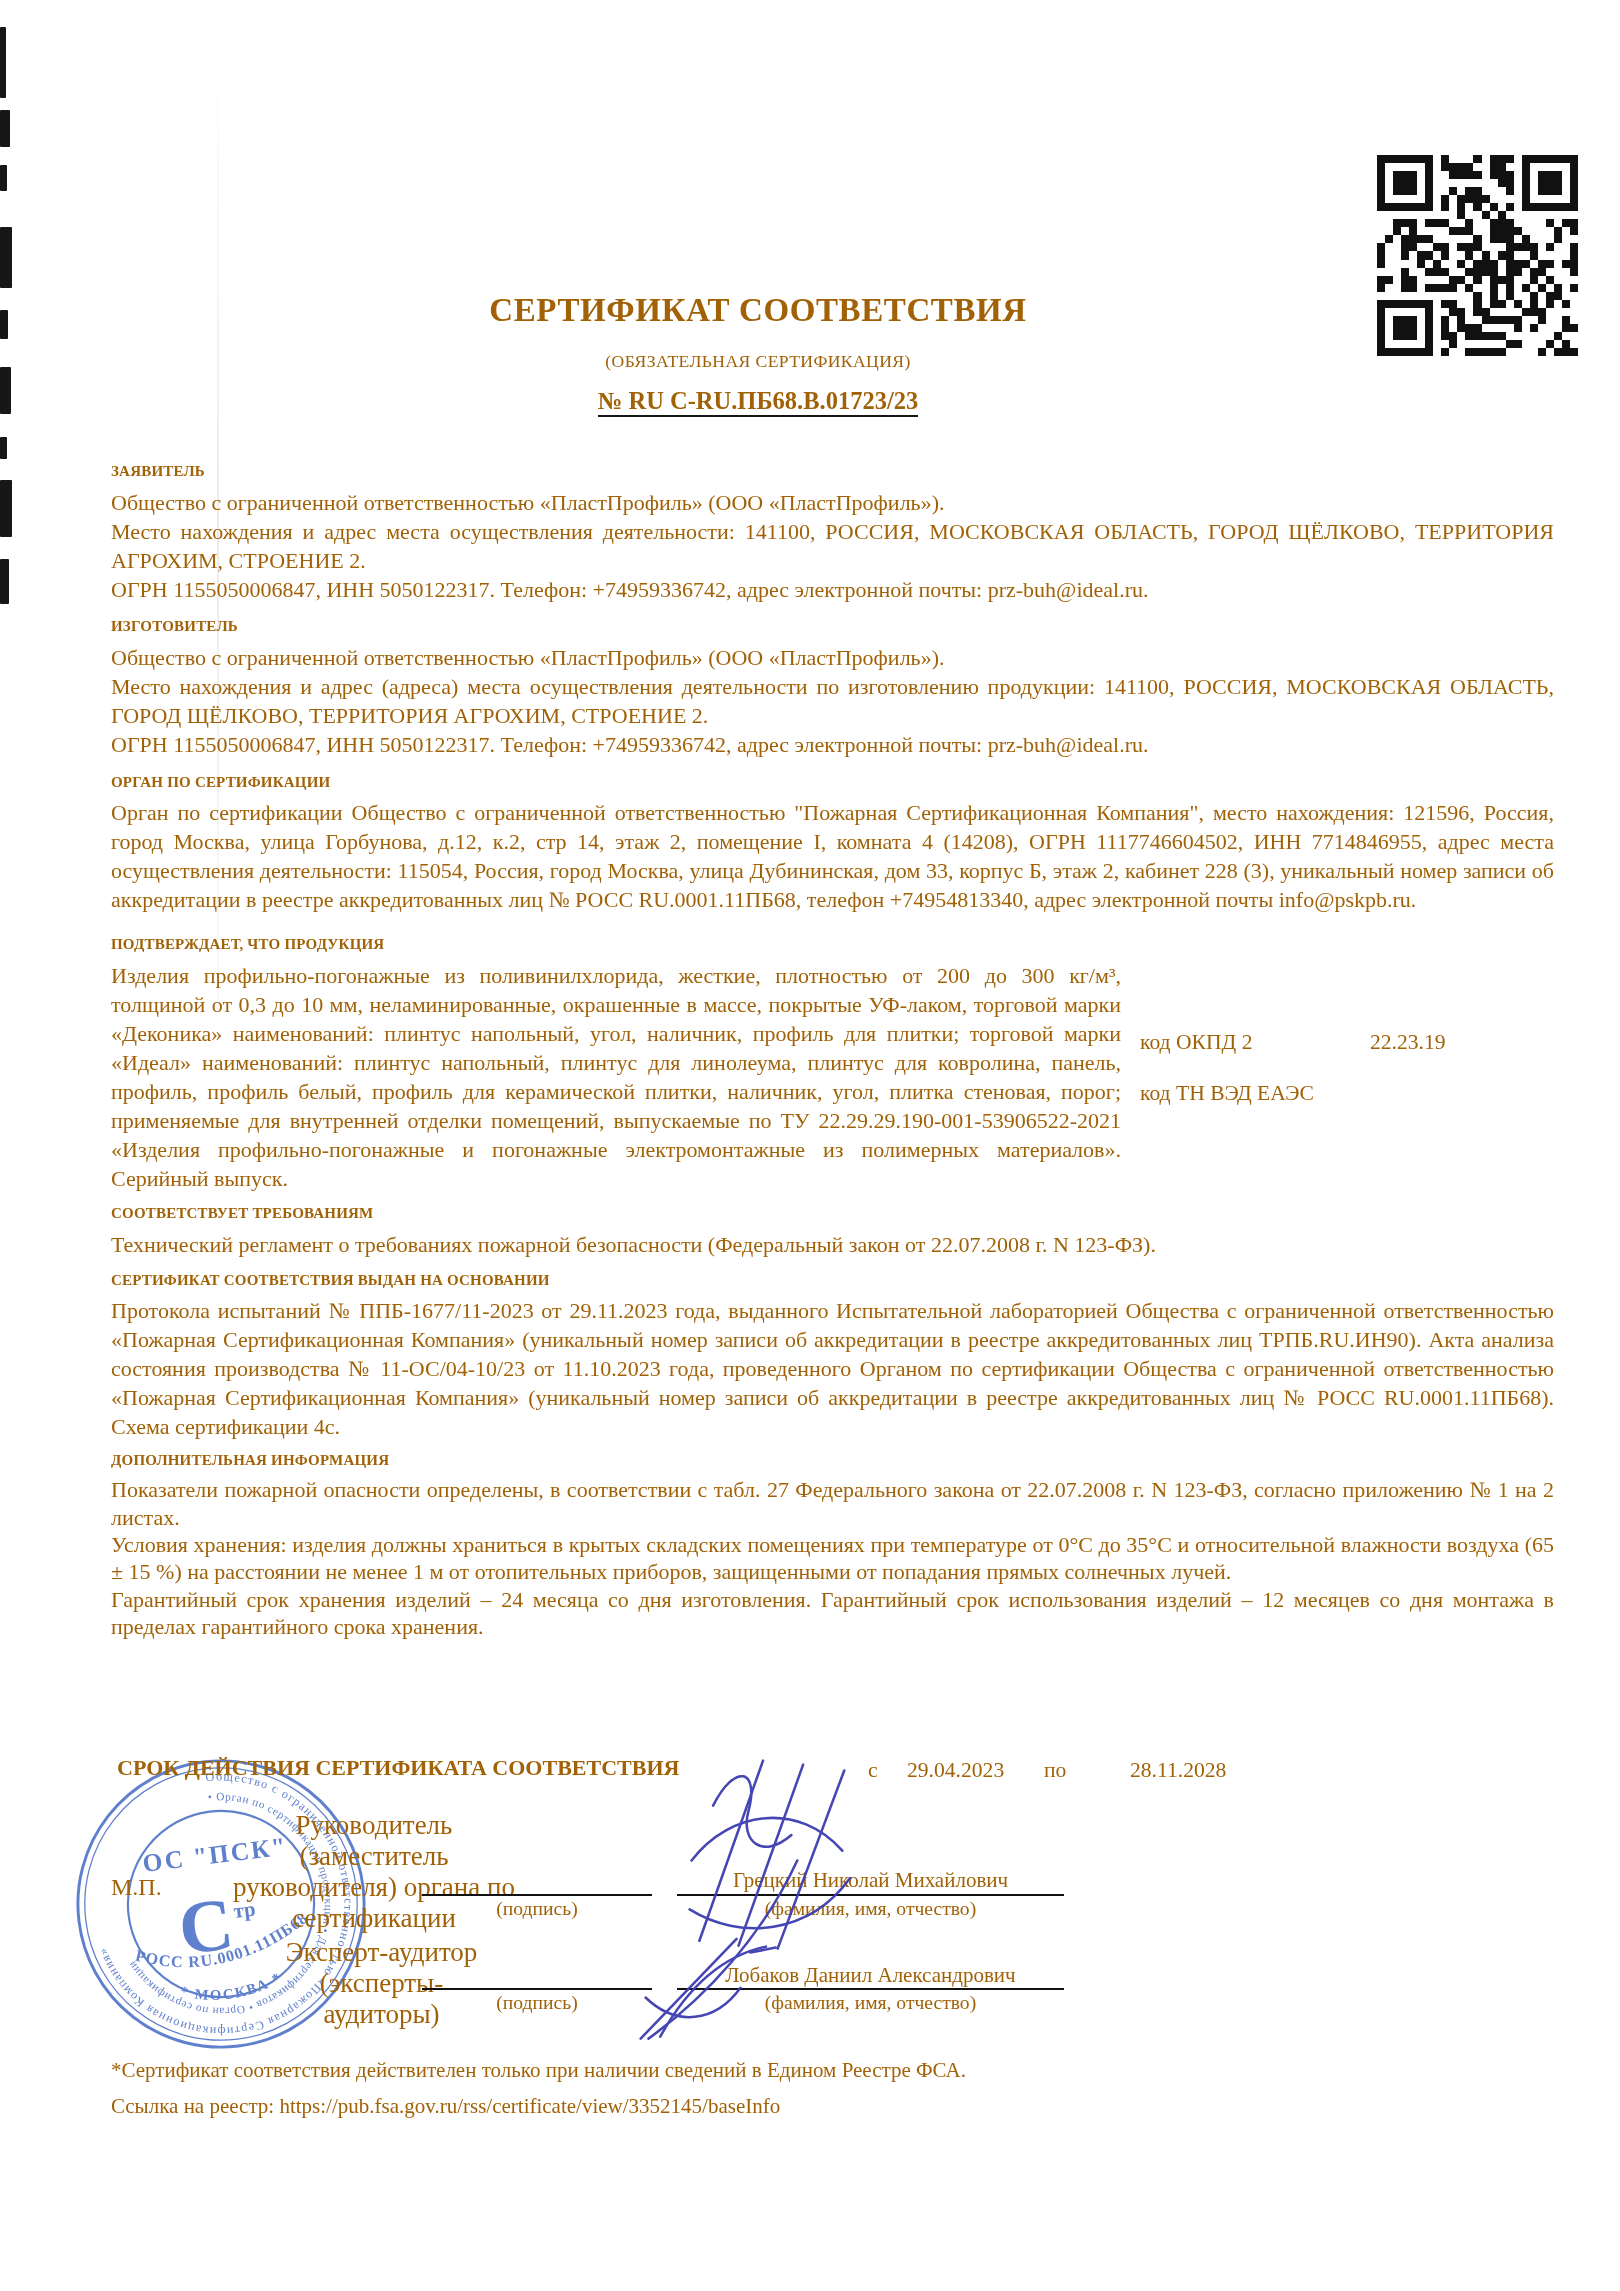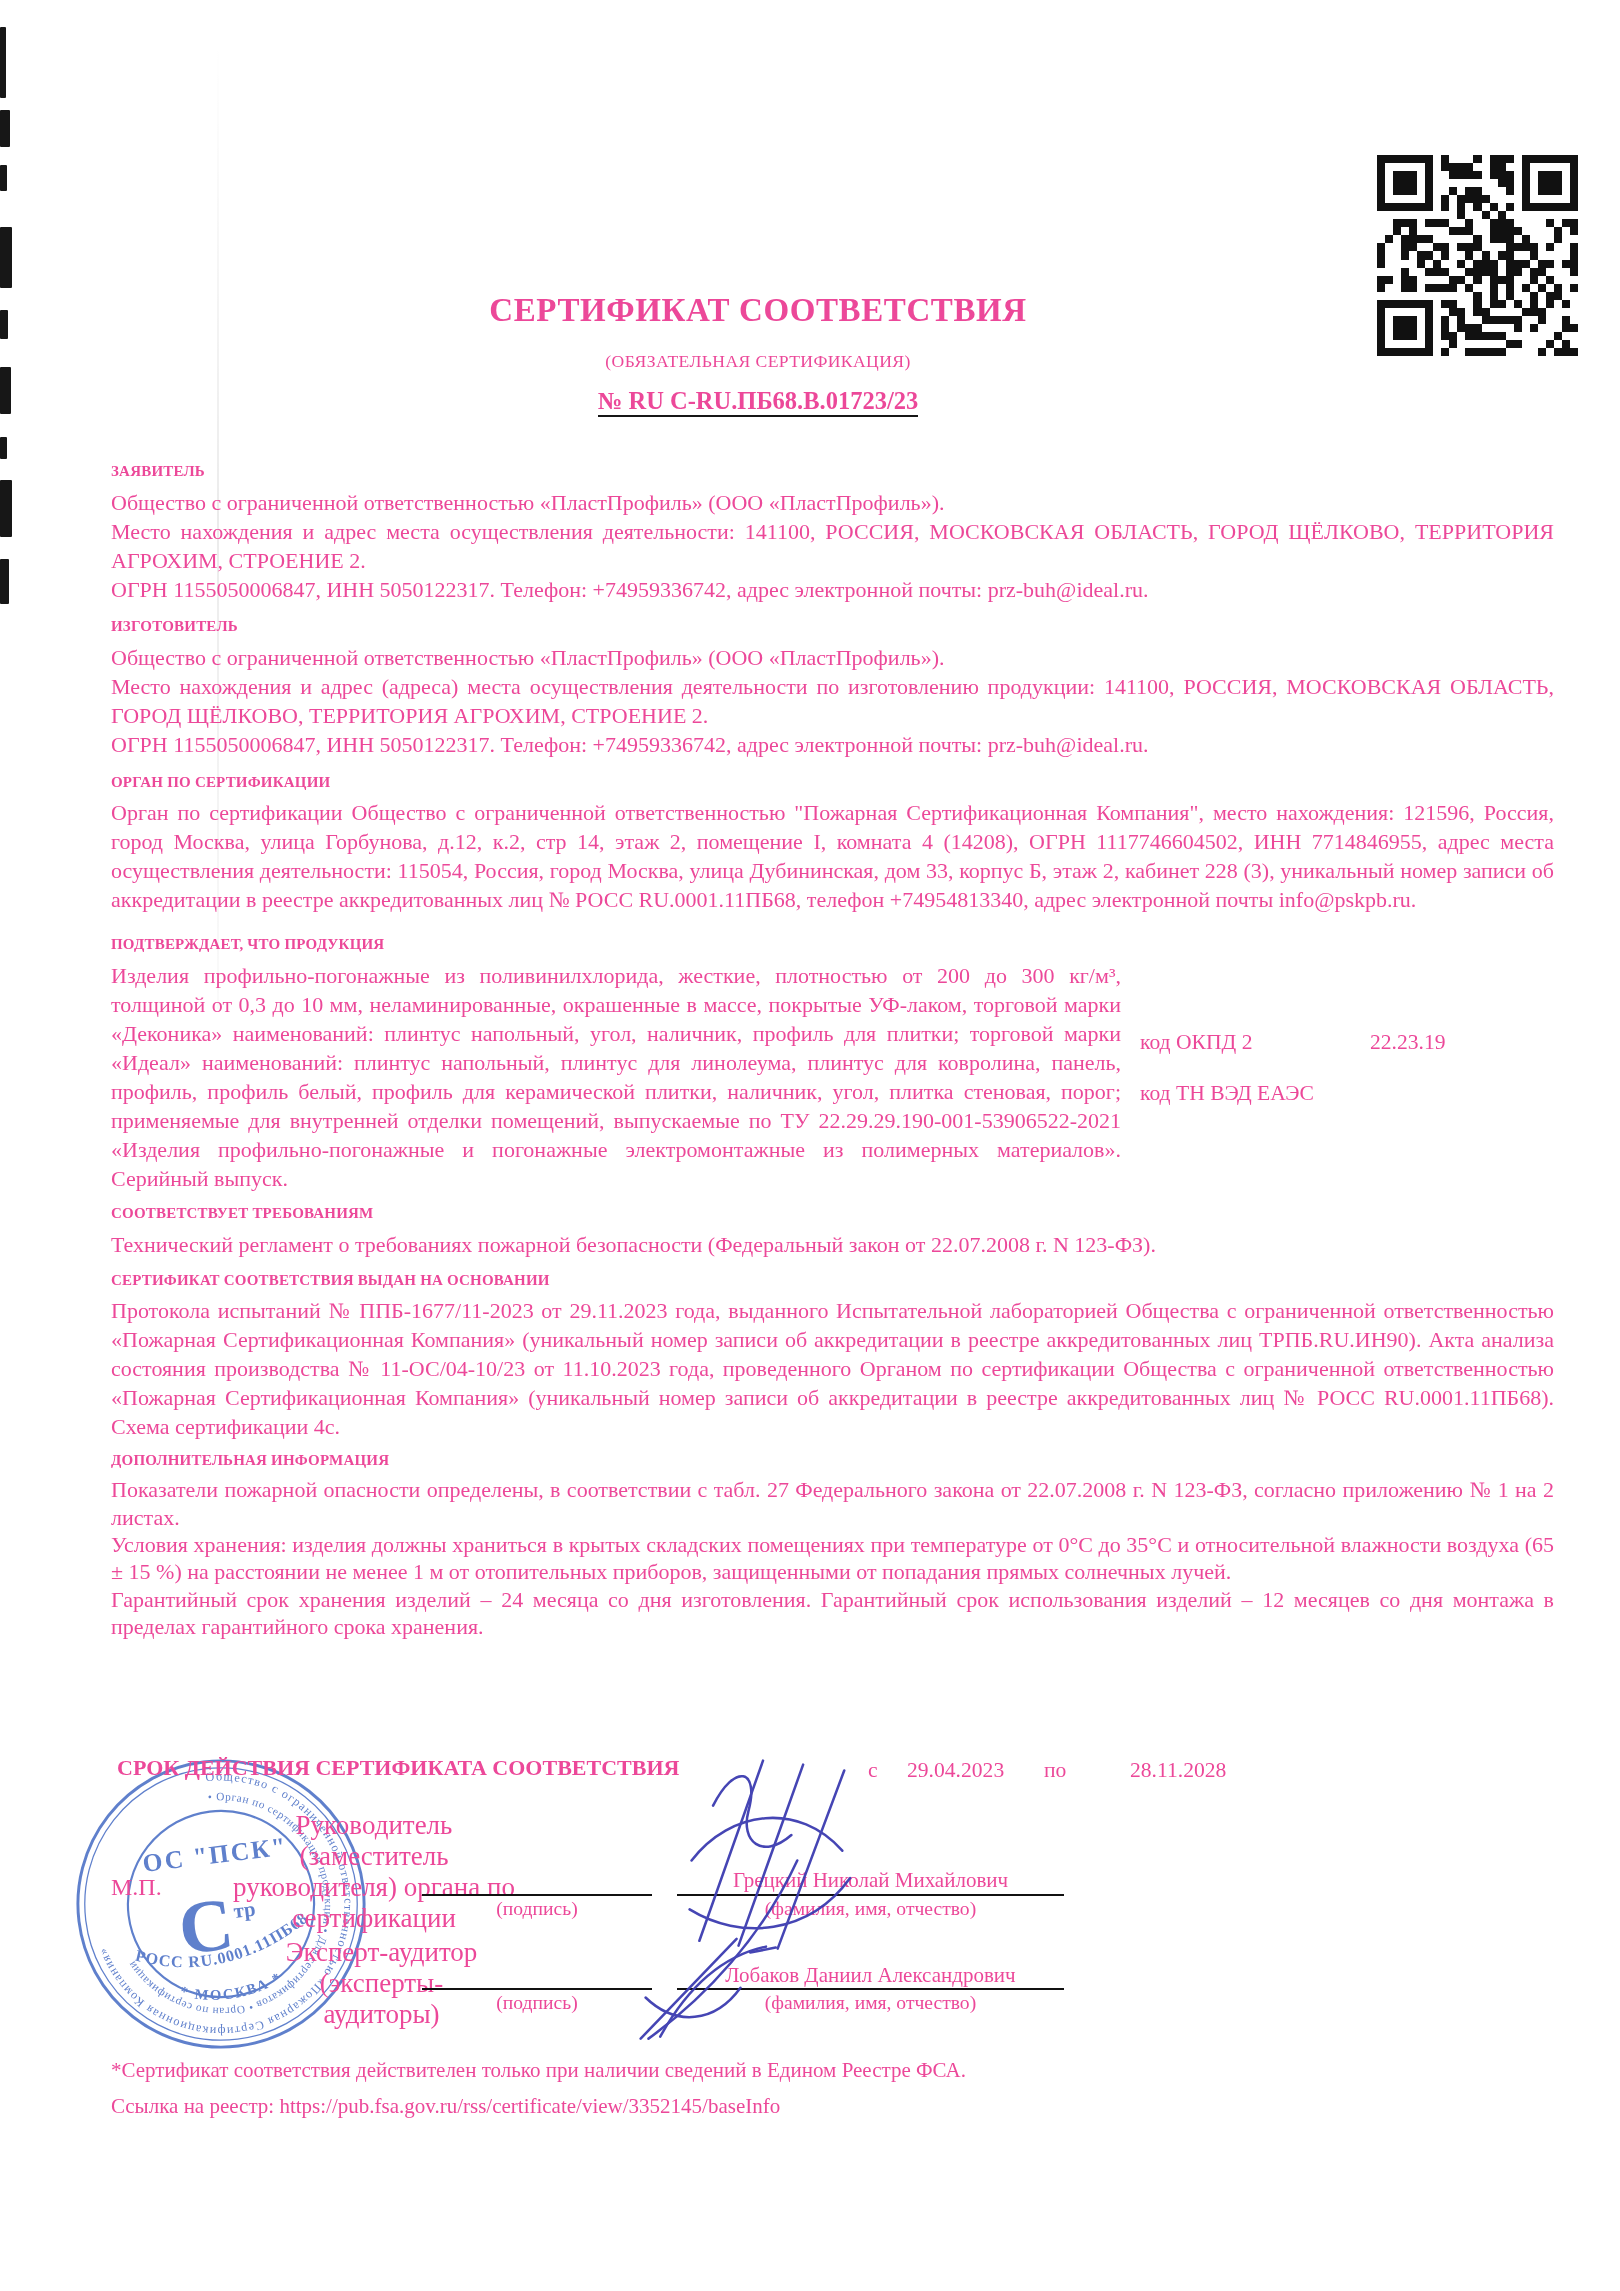--- a/index.html
+++ b/index.html
@@ -1,18 +1,18 @@
 <!DOCTYPE html>
 <html lang="ru"><head>
 <meta charset="utf-8">
 <style>
   html,body{margin:0;padding:0;background:#e8e8e8;}
   .page{
     position:relative;width:1620px;height:2292px;background:#ffffff;
-    font-family:"Liberation Serif","DejaVu Serif",serif;color:#ec4899;
+    font-family:"Liberation Serif","DejaVu Serif",serif;color:#a16207;
     overflow:hidden;margin:0 auto;
   }
   
   .artifacts i{position:absolute;left:0;background:#171717;border-radius:1px;display:block;}
   .crease{position:absolute;left:217px;top:39px;width:2px;height:970px;
     background:linear-gradient(to bottom,rgba(0,0,0,0),rgba(0,0,0,0.08),rgba(0,0,0,0.02));}
   
   .qr{position:absolute;left:1377px;top:155px;width:201px;height:201px;}
   
   .content{position:absolute;left:111px;top:292px;width:1443px;}

